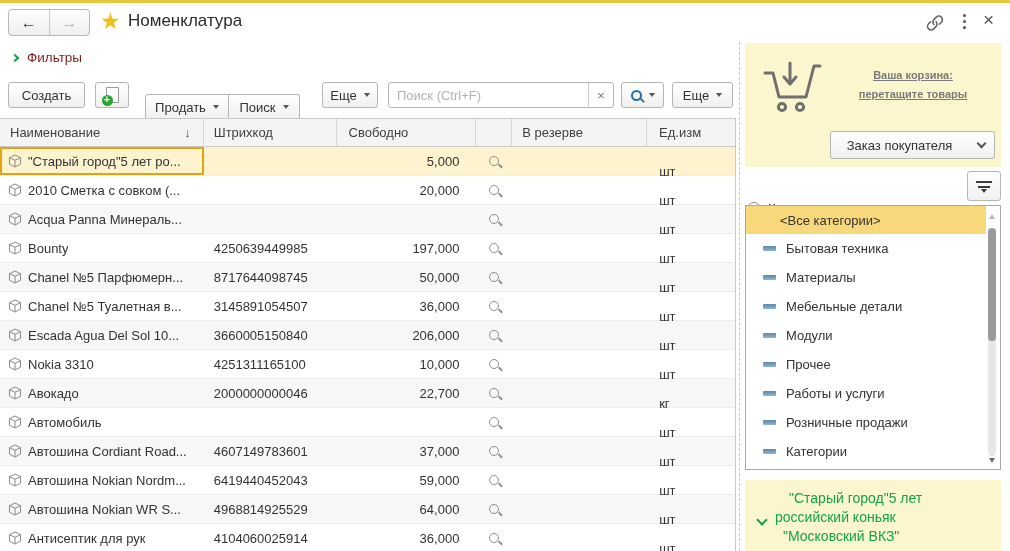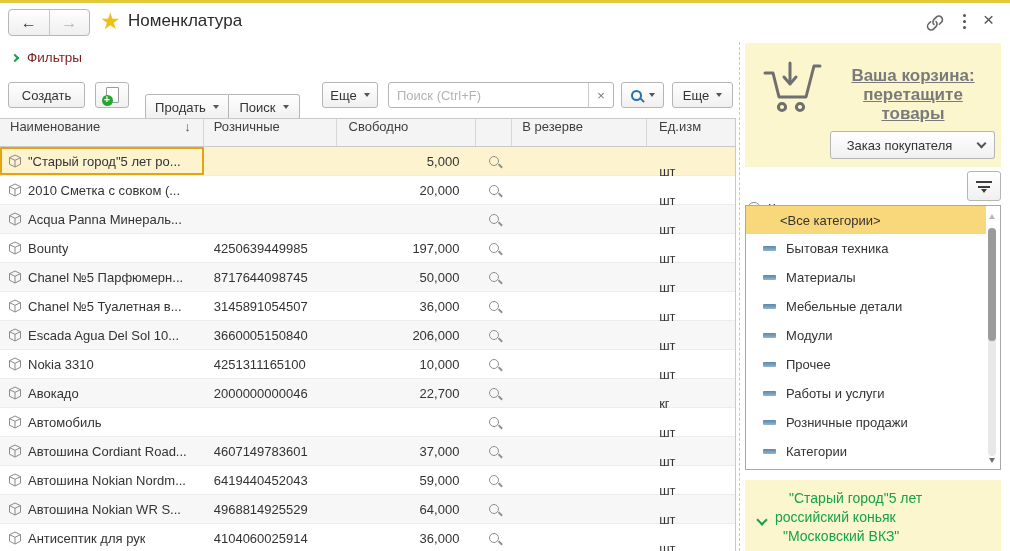--- a/index.html
+++ b/index.html
@@ -59,21 +59,21 @@
   .mag-blue { position:relative; width:11px; height:11px; border:2px solid #2a6fad; border-radius:50%; }
   .mag-blue::after { content:""; position:absolute; width:6px; height:2px; background:#2a6fad;
                      right:-5px; bottom:-2px; transform:rotate(45deg); }
   #btn-more-right { left:672px; width:61px; }
 
   
   #table { left:0; top:118px; width:736px; height:433px; border-top:1px solid #c9c9c9;
            border-right:1px solid #c9c9c9; overflow:hidden; }
   #thead { display:flex; height:28px; background:#f4f4f4; border-bottom:1px solid #c9c9c9;
            font-size:13px; color:#3f3f3f; }
-  .th { display:flex; align-items:flex-start; border-right:1px solid #d7d7d7; cursor:pointer; }
+  .th { display:flex; align-items:center; border-right:1px solid #d7d7d7; cursor:pointer; }
   .th:last-child { border-right:none; }
   .c-name { width:204px; } .c-bar { width:133px; } .c-free { width:140px; }
   .c-mag { width:36px; } .c-res { width:135px; } .c-unit { width:88px; }
   .th.c-name { padding-left:10px; justify-content:space-between; }
   .th.c-bar, .th.c-res { padding-left:10px; } .th.c-free { padding-left:12px; }
   .th.c-unit { padding-left:12px; }
   .sort-arrow { margin-right:12px; color:#555; font-size:13px; }
   .trow { display:flex; height:29px; border-bottom:1px solid #ececec; font-size:13px;
           align-items:center; cursor:pointer; background:#fff; }
   .trow:nth-child(odd) { background:#f7f7f7; }
@@ -92,21 +92,21 @@
                      right:-4.5px; bottom:-1.5px; transform:rotate(45deg); }
   .cube { display:flex; flex:0 0 auto; }
 
   
   #splitter { left:739px; top:42px; height:509px; width:0; border-left:1px dashed #c6c6c6; cursor:col-resize; }
 
   
   #cart-panel { left:745px; top:43px; width:256px; height:124px; background:#fbf6cd; }
   #cart-icon { position:absolute; left:16px; top:14px; }
   #cart-text { position:absolute; left:92px; top:23px; width:152px; text-align:center;
-               font-size:17px; font-weight:bold; color:#7a7a7a; line-height:19px;
+               font-size:11px; font-weight:bold; color:#7a7a7a; line-height:19px;
                text-decoration:underline; cursor:pointer; }
   #order-btn { position:absolute; left:85px; top:88px; width:139px; height:28px; border:1px solid #b5b5b5;
                border-radius:3px 0 0 3px; background:linear-gradient(#fff,#f0f0f0); font-size:13px;
                display:flex; align-items:center; justify-content:center; cursor:pointer; }
   #order-drop { position:absolute; left:223px; top:88px; width:27px; height:28px; border:1px solid #b5b5b5;
                 border-left:none; border-radius:0 3px 3px 0; background:linear-gradient(#fff,#f0f0f0);
                 display:flex; align-items:center; justify-content:center; cursor:pointer; }
   .chev-down { width:7px; height:7px; border-right:2px solid #555; border-bottom:2px solid #555;
                transform:rotate(45deg); margin-top:-4px; }
 
@@ -216,21 +216,21 @@
   <span class="tri-down"></span>
 </div>
 
 <div id="table" class="abs">
   <div id="thead">
     <div class="th c-name">
       <span>Наименование</span>
       <span class="sort-arrow">↓</span>
     </div>
     <div class="th c-bar">
-        <span>Розничные</span>
+        <span>Штрихкод</span>
       </div>
     <div class="th c-free">
         <span>Свободно</span>
       </div>
     <div class="th c-mag"></div>
     <div class="th c-res">
         <span>В резерве</span>
       </div>
     <div class="th c-unit">
         <span>Ед.изм</span>

